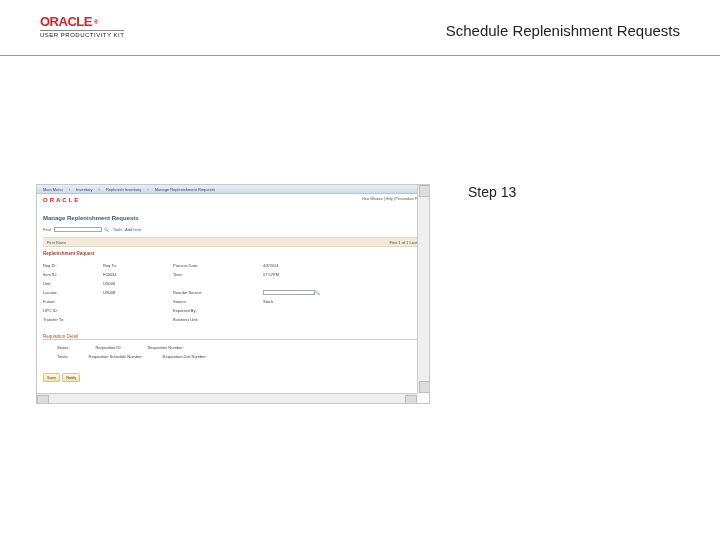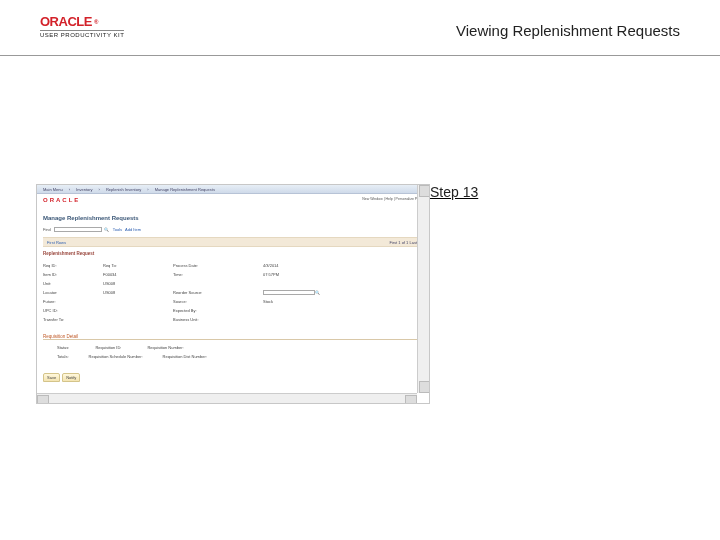--- a/index.html
+++ b/index.html
@@ -238,24 +238,23 @@
     width: 10px;
     left: 1px;
     background: #ddd;
     border: 1px solid #bbb;
   }
   .ss-scroll-v::before { top: 0; }
   .ss-scroll-v::after { bottom: 0; }
 
   .step-panel {
     position: absolute;
-    left: 430px;
+    left: 468px;
     top: 128px;
     width: 240px;
-    text-decoration: underline;
   }
   .step-label {
     font-size: 14px;
     color: #222;
     margin-bottom: 26px;
   }
   .step-desc {
     font-size: 14px;
     line-height: 1.25;
     color: #222;
@@ -268,21 +267,21 @@
 <div class="slide">
 
   <div class="header">
     <div class="logo-block">
       <div class="oracle-logo">
         <span>ORACLE</span>
         <span class="reg">®</span>
       </div>
       <div class="upk-sub">USER PRODUCTIVITY KIT</div>
     </div>
-    <div class="title">Viewing Replenishment Requests</div>
+    <div class="title">Schedule Replenishment Requests</div>
   </div>
 
   <div class="content">
 
     <div class="screenshot-area">
       <div class="ss-nav">
         <span>Main Menu</span>
         <span>›</span>
         <span>Inventory</span>
         <span>›</span>

